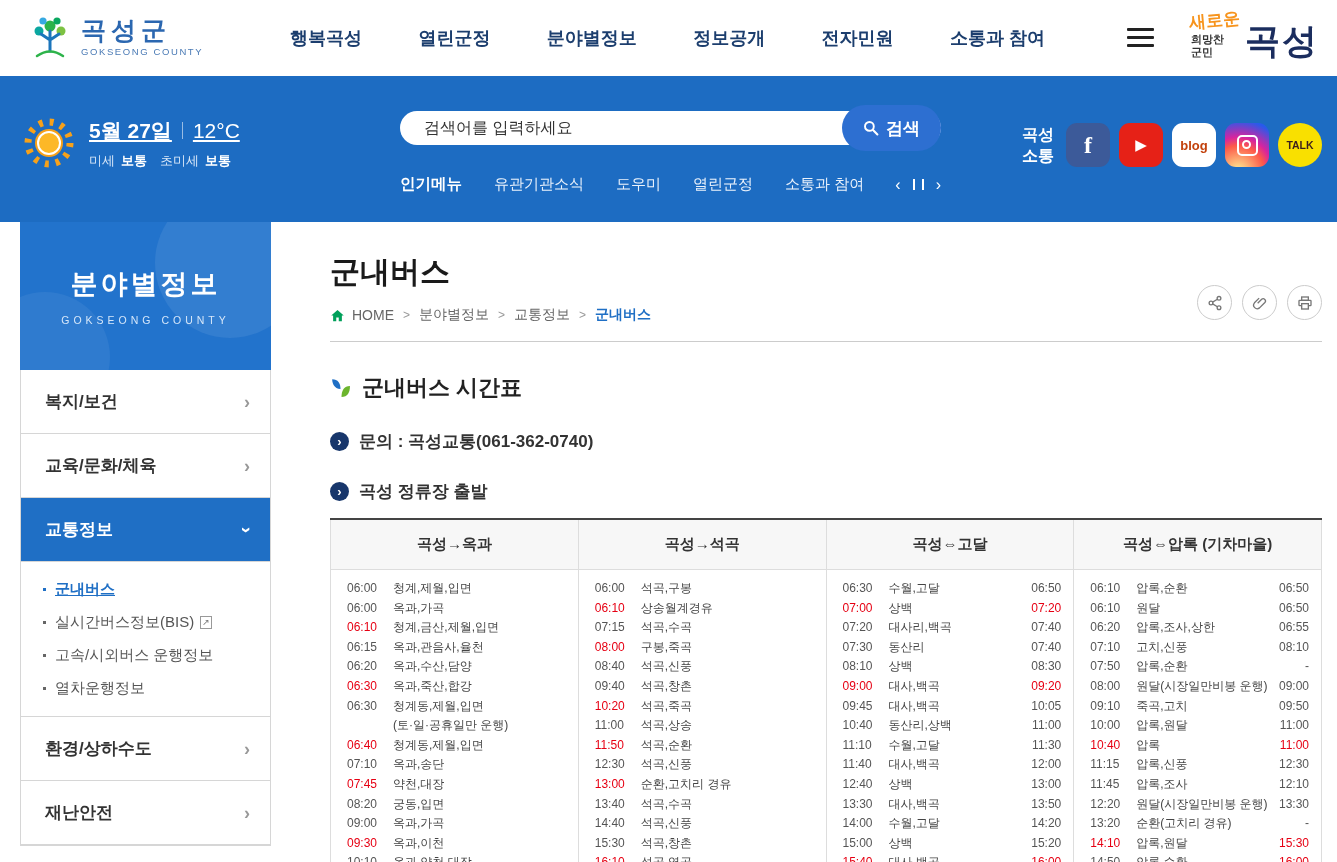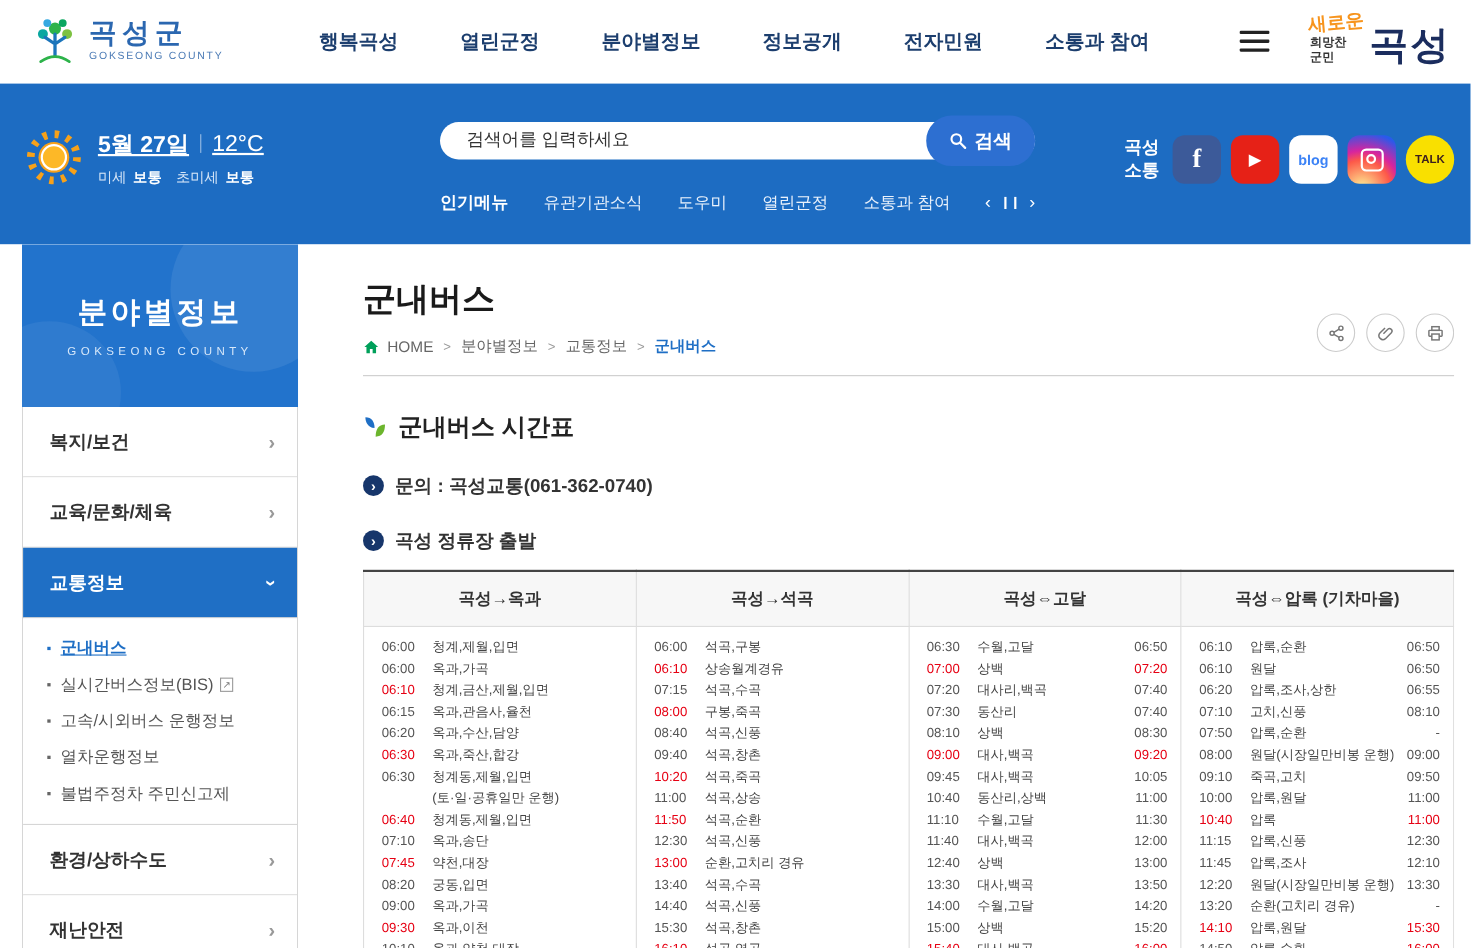--- a/index.html
+++ b/index.html
@@ -46,21 +46,21 @@
   .qm-prev::before{content:'‹';}
   .qm-next::before{content:'›';}
   .qm-pause{width:7px;height:11px;border-left:2px solid #fff;border-right:2px solid #fff;}
   .sns-area{position:absolute;right:15px;top:47px;display:flex;align-items:center;gap:12px;}
   .sns-label{color:#fff;font-size:16px;font-weight:bold;line-height:21px;}
   .sns-icons{display:flex;gap:9px;}
   .sns{width:44px;height:44px;border-radius:11px;display:flex;align-items:center;justify-content:center;
        cursor:pointer;font-weight:bold;text-decoration:none;}
   .sns-facebook{background:#3c5a99;color:#fff;font-size:24px;font-family:"Liberation Serif",serif;}
   .sns-youtube{background:#e62117;color:#fff;font-size:15px;}
-  .sns-blog{background:#fff;color:#3b82f6;font-size:13px;font-weight:900;}
+  .sns-blog{background:#fff;color:#c2410c;font-size:13px;font-weight:900;}
   .sns-instagram{background:radial-gradient(circle at 30% 110%,#fdf497 0%,#fd5949 45%,#d6249f 60%,#285AEB 90%);}
   .insta-lens{width:17px;height:17px;border:2px solid #fff;border-radius:5px;position:relative;display:block;}
   .insta-lens::after{content:'';position:absolute;left:3px;top:3px;width:5px;height:5px;border:2px solid #fff;border-radius:50%;}
   .sns-kakaotalk{background:#f9e000;color:#3b1e1e;font-size:10.5px;font-weight:900;border-radius:50%;}
 
   
   .sidebar{position:absolute;left:20px;top:222px;width:251px;height:640px;overflow:hidden;background:#fff;}
   .side-head{height:148px;background:#2273cc;color:#fff;display:flex;flex-direction:column;align-items:center;
              justify-content:center;position:relative;overflow:hidden;}
   .side-head::after{content:'';position:absolute;right:-34px;top:-34px;width:150px;height:150px;border-radius:50%;
@@ -246,24 +246,20 @@
             <span class="ext-icon">↗</span>
           </div>
           <div class="sub-item">
             <span class="sub-bullet"></span>
             <span class="sub-label">고속/시외버스 운행정보</span>
           </div>
           <div class="sub-item">
             <span class="sub-bullet"></span>
             <span class="sub-label">열차운행정보</span>
           </div>
-          <div class="sub-item">
-            <span class="sub-bullet"></span>
-            <span class="sub-label">불법주정차 주민신고제</span>
-          </div>
         </div>
         <div class="side-item">
           <span class="side-label">환경/상하수도</span>
           <span class="side-arrow">›</span>
         </div>
         <div class="side-item">
           <span class="side-label">재난안전</span>
           <span class="side-arrow">›</span>
         </div>
       </div>

